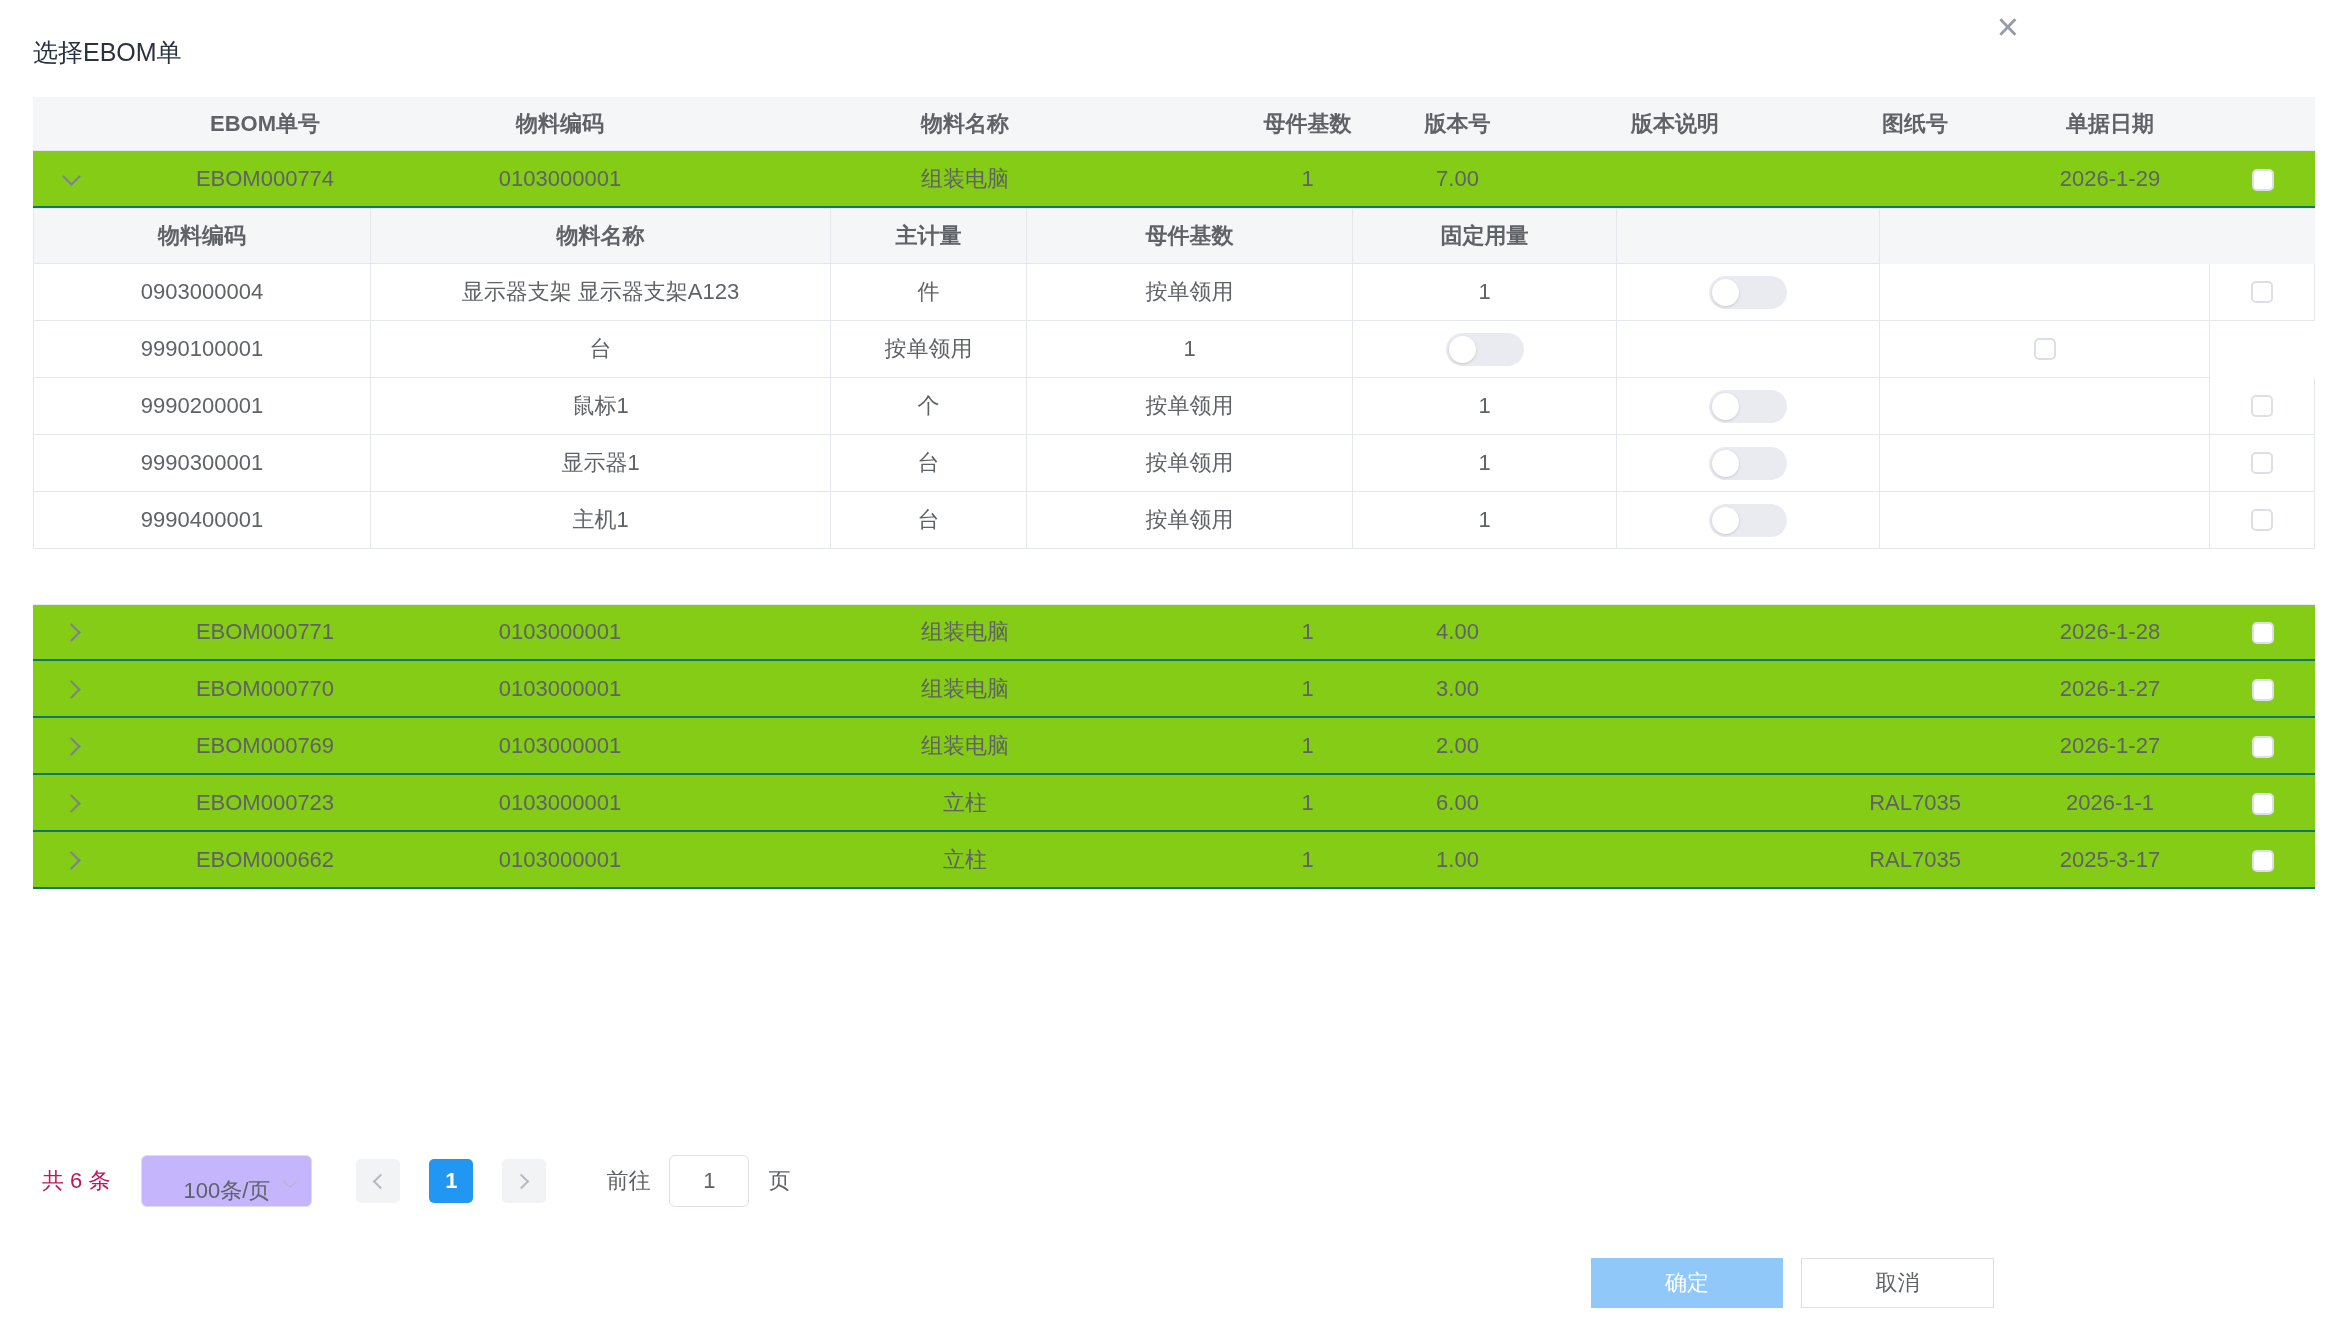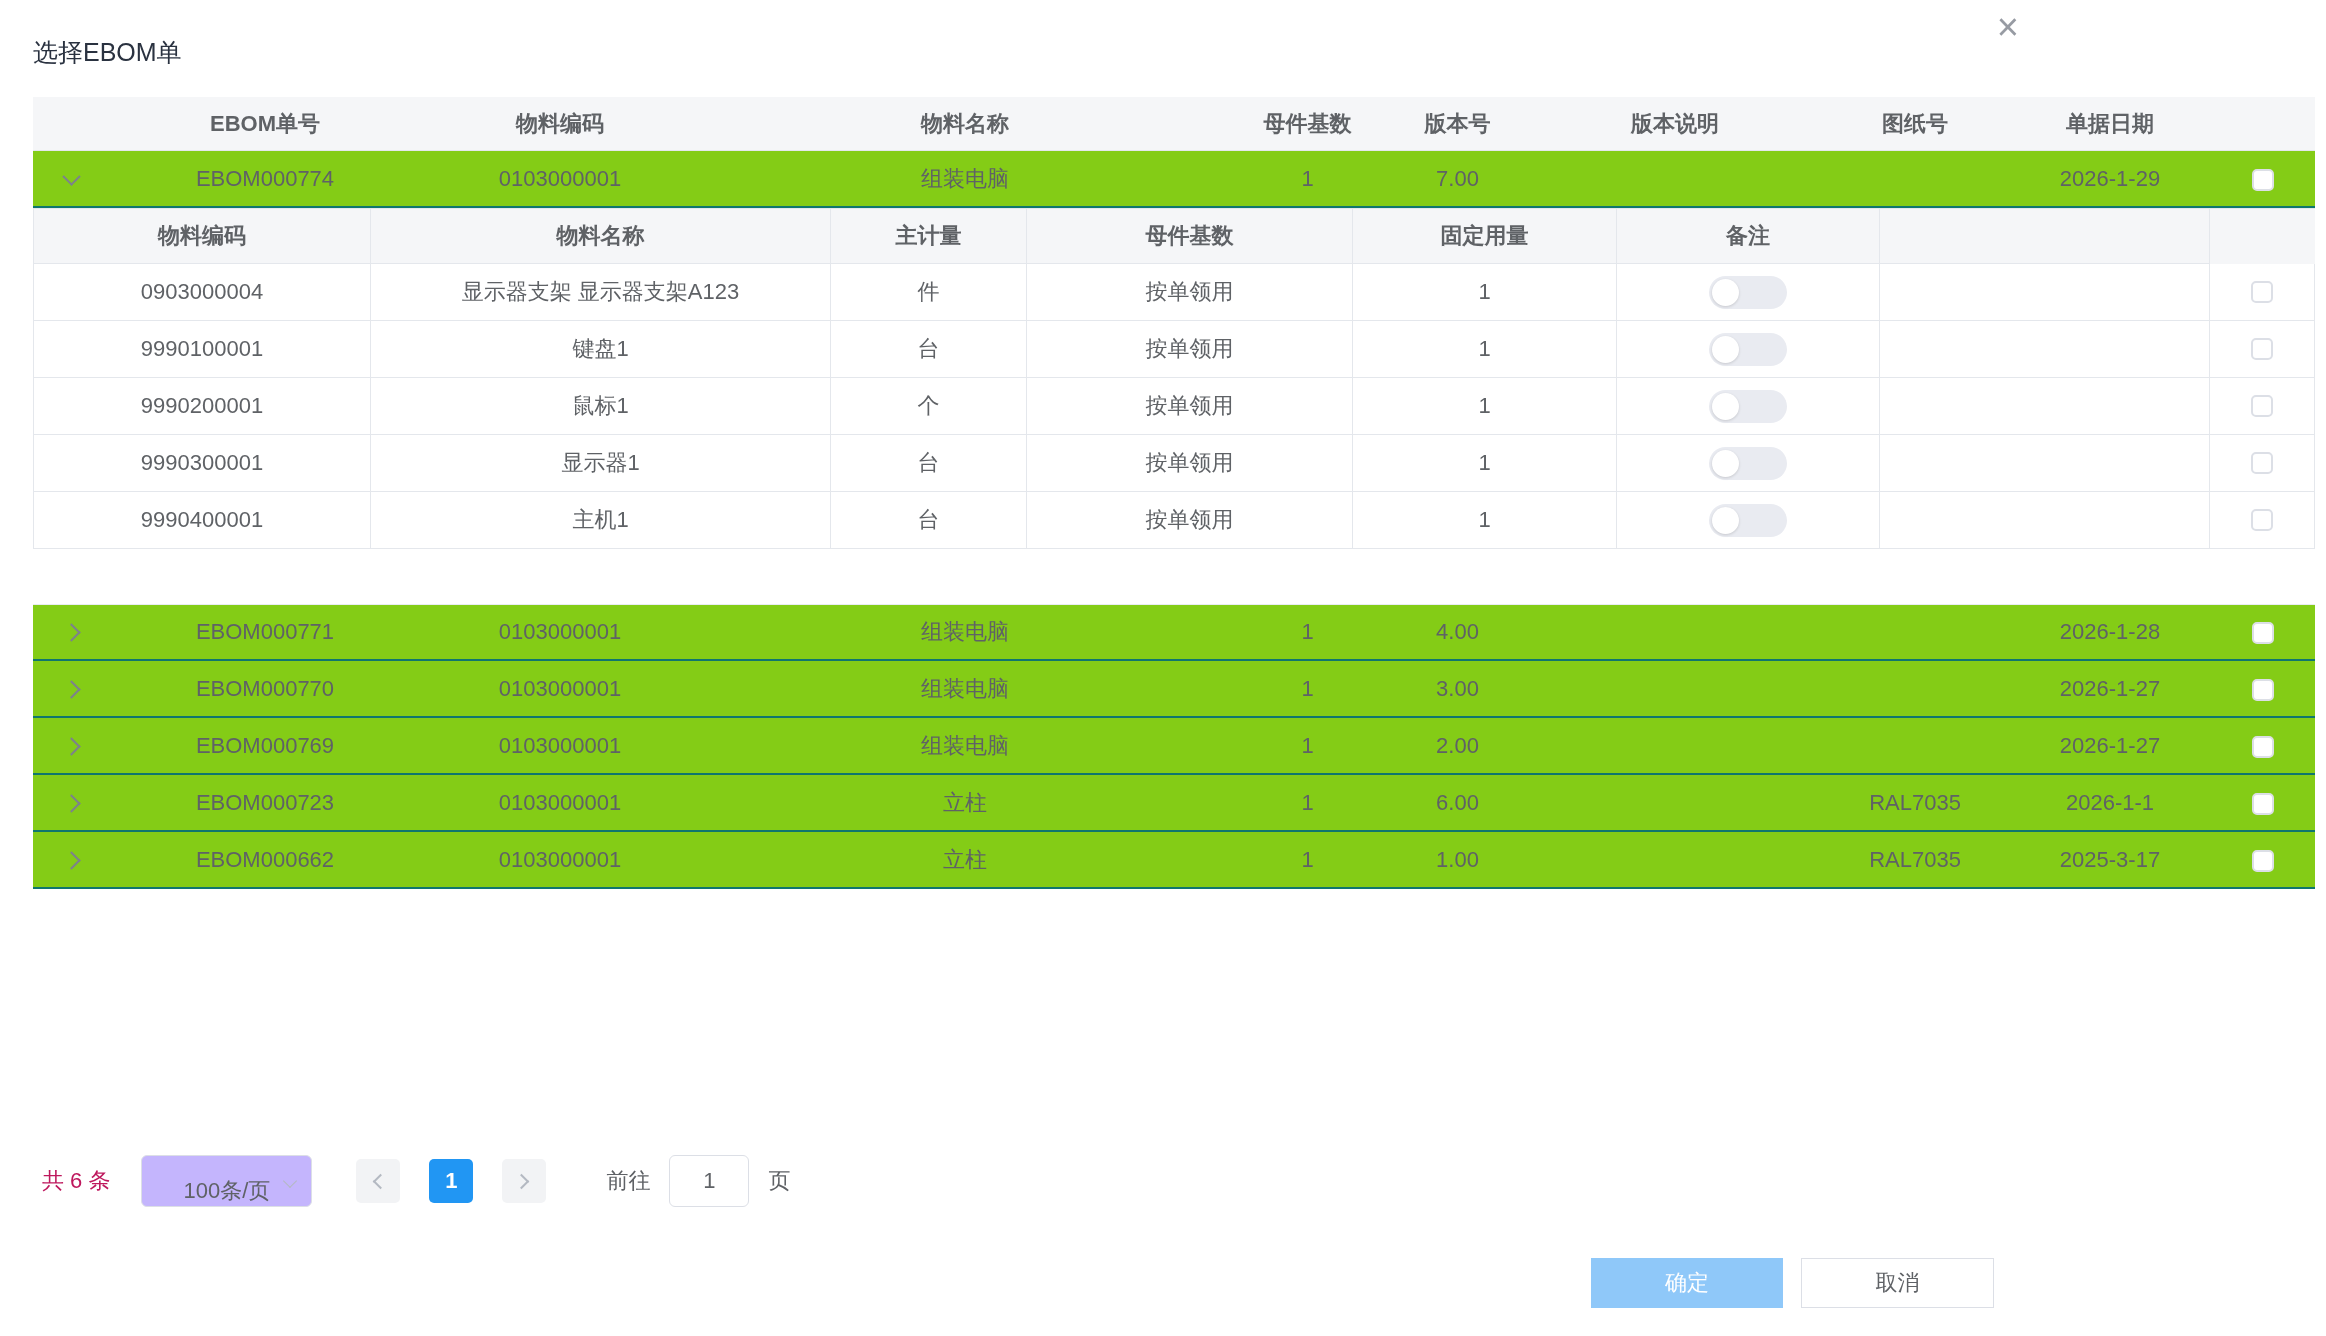--- a/index.html
+++ b/index.html
@@ -103,41 +103,39 @@
     <div class="cell">2026-1-29</div>
     <div class="cell"><span class="checkbox"></span></div>
   </div>
         <div class="sub-wrap">
     <div class="s-row s-head">
       <div class="cell">物料编码</div>
       <div class="cell">物料名称</div>
       <div class="cell">主计量</div>
       <div class="cell">母件基数</div>
       <div class="cell">固定用量</div>
-      <div class="cell">备注</div>
       <div class="cell"></div>
     </div>
     <div class="sub-rows">
             <div class="s-row s-body">
     <div class="cell">0903000004</div>
     <div class="cell">显示器支架 显示器支架A123</div>
     <div class="cell">件</div>
     <div class="cell">按单领用</div>
     <div class="cell">1</div>
     <div class="cell">
                 <span class="toggle"></span>
               </div>
     <div class="cell"></div>
     <div class="cell">
                 <span class="checkbox"></span>
               </div>
   </div>
             <div class="s-row s-body">
     <div class="cell">9990100001</div>
-    <div class="cell">键盘1</div>
     <div class="cell">台</div>
     <div class="cell">按单领用</div>
     <div class="cell">1</div>
     <div class="cell">
                 <span class="toggle"></span>
               </div>
     <div class="cell"></div>
     <div class="cell">
                 <span class="checkbox"></span>
               </div>

